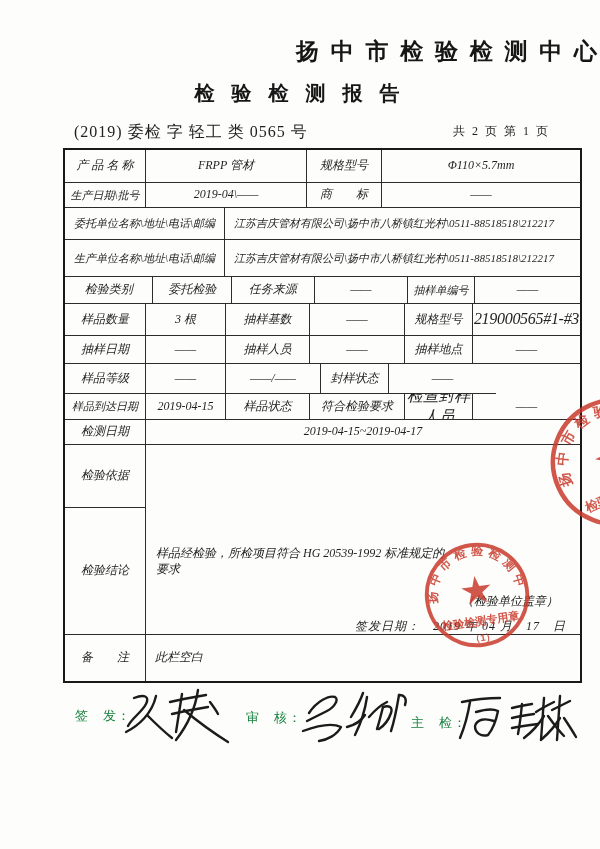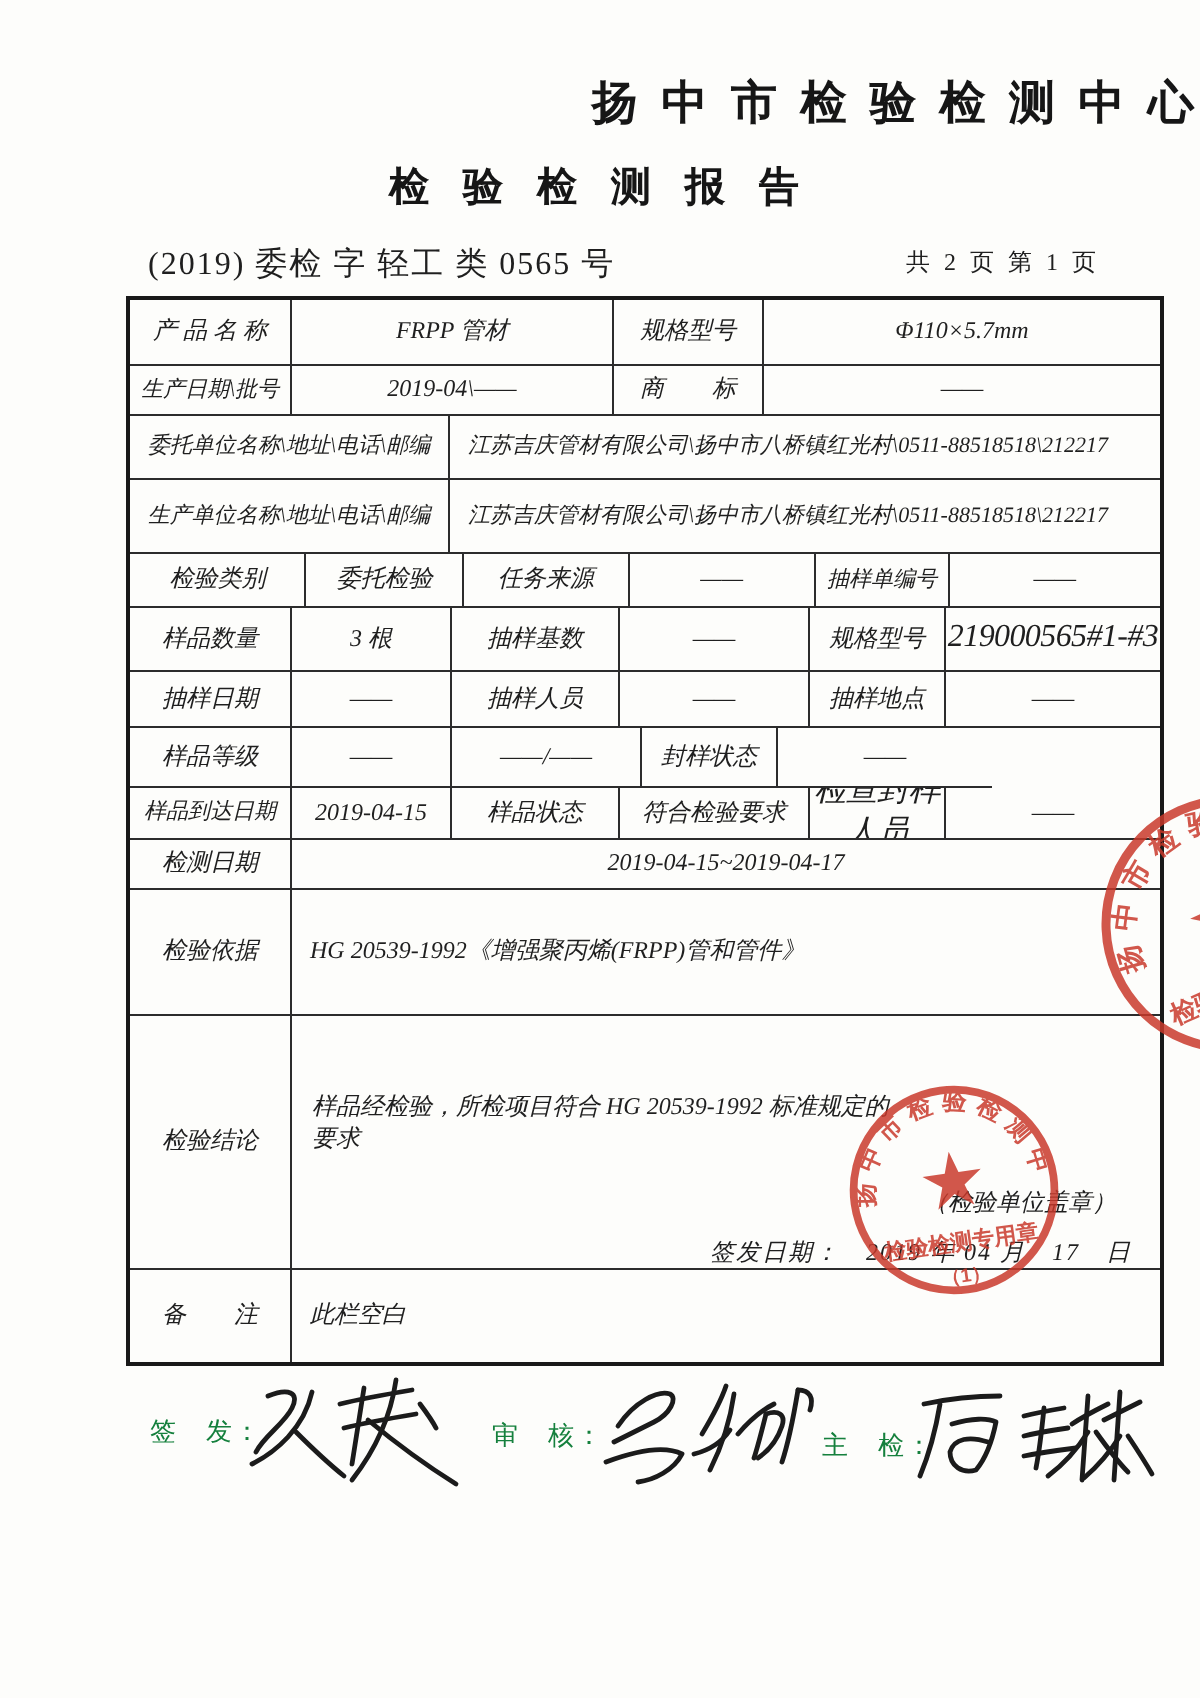--- a/index.html
+++ b/index.html
@@ -118,21 +118,20 @@
       <div class="cell xlast" style="width:107px">——</div>
     </div>
 
     <div class="row" style="height:25px">
       <div class="cell" style="width:81px">检测日期</div>
       <div class="cell xlast" style="width:434px">2019-04-15~2019-04-17</div>
     </div>
 
     <div class="row" style="height:63px">
       <div class="cell" style="width:81px">检验依据</div>
-      <div class="cell xlast left" style="width:434px">HG 20539-1992《增强聚丙烯(FRPP)管和管件》</div>
     </div>
 
     <div class="row" style="height:127px">
       <div class="cell" style="width:81px">检验结论</div>
       <div class="cell xlast rel" style="width:434px;height:127px">
         <div class="concl-text">样品经检验，所检项目符合 HG 20539-1992 标准规定的要求</div>
         <div class="concl-stamp-note">（检验单位盖章）</div>
         <div class="concl-issue">签发日期：　2019 年 04 月　17　日</div>
       </div>
     </div>

